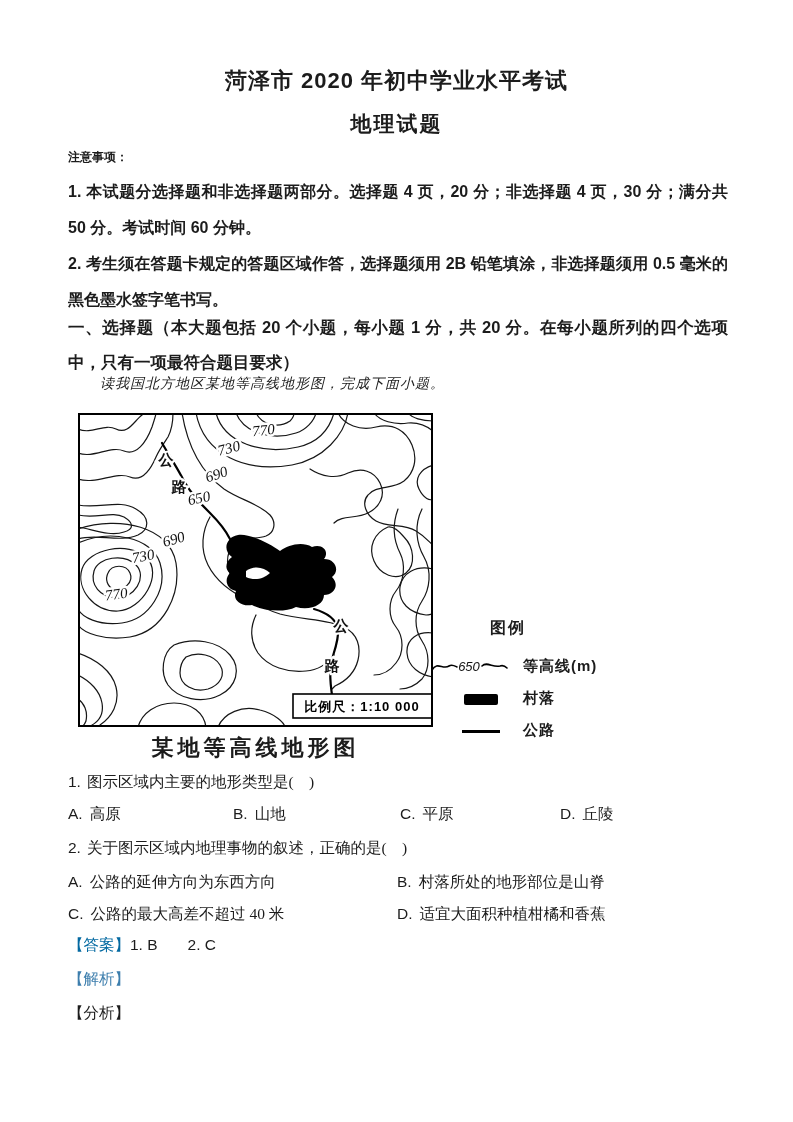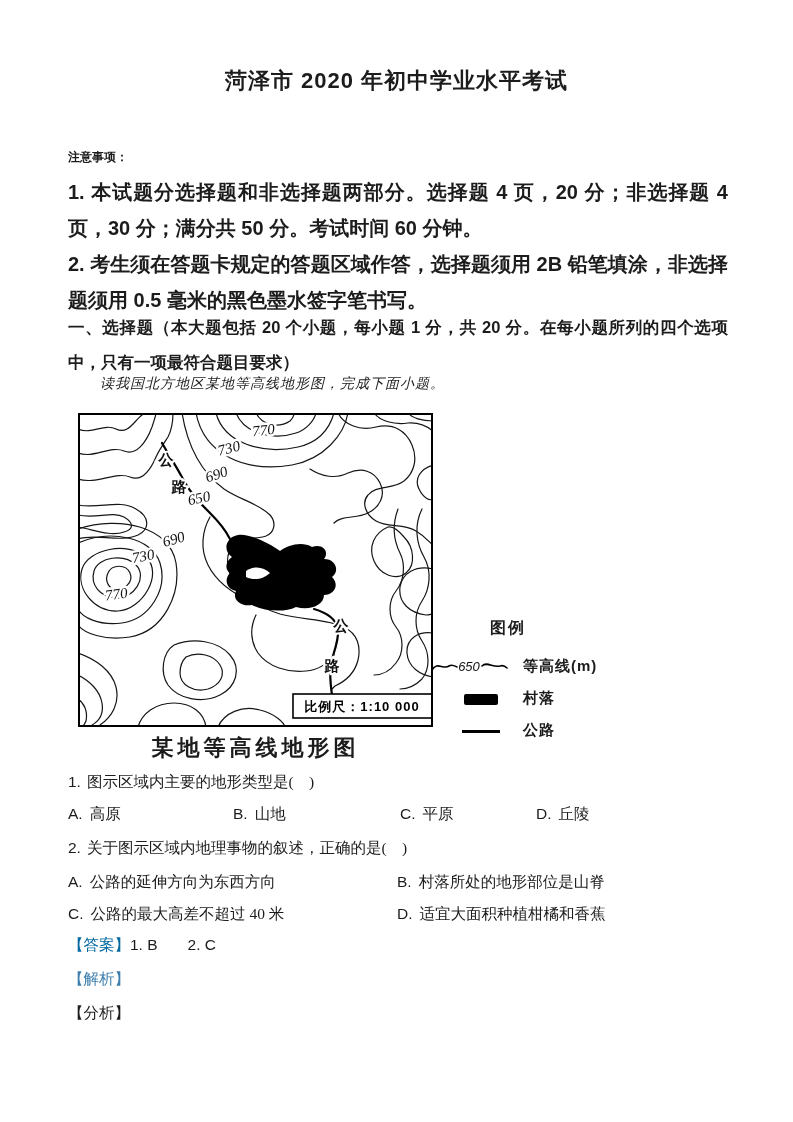--- a/index.html
+++ b/index.html
@@ -4,21 +4,21 @@
 <style>
   html,body{margin:0;padding:0;background:#888;}
   .page{position:relative;width:793px;height:1122px;background:#ffffff;margin:0 auto;
         font-family:"Liberation Serif","DejaVu Serif",serif;color:#1c1c1c;overflow:hidden;}
   .abs{position:absolute;}
   .hei{font-family:"Liberation Sans","DejaVu Sans",sans-serif;font-weight:bold;}
   .title{top:66px;left:0;width:100%;text-align:center;font-size:22px;letter-spacing:1px;}
   .subtitle{top:110px;left:0;width:100%;text-align:center;font-size:21px;letter-spacing:2px;}
   .content{left:68px;width:660px;}
   .notice-head{top:149px;font-size:12px;}
-  .notice-p{font-size:20px;line-height:36px;text-align:justify;}
+  .notice-p{font-size:16px;line-height:36px;text-align:justify;}
   .np1{top:174px;}
   .np2{top:246px;}
   .section{top:310px;font-size:16.5px;line-height:35px;text-align:justify;}
   .intro{top:375px;left:100px;font-size:14px;font-style:italic;letter-spacing:1px;}
   .figure{top:413px;height:350px;}
   .map-svg{position:absolute;left:10px;top:0;}
   .caption{position:absolute;left:10px;top:320px;width:355px;text-align:center;
            font-size:22px;font-weight:bold;letter-spacing:4px;}
   .legend{position:absolute;left:360px;top:205px;width:240px;
           font-family:"Liberation Sans","DejaVu Sans",sans-serif;}
@@ -44,20 +44,21 @@
   .contour-num{font-family:"Liberation Serif",serif;font-style:italic;font-size:15px;}
   .map-cjk{font-size:15px;font-weight:bold;}
   .scale-txt{font-family:"Liberation Sans","DejaVu Sans",sans-serif;font-weight:bold;font-size:13px;letter-spacing:1px;}
 </style>
 </head>
 <body>
 
 <div class="page">
 
   <div class="abs title hei">菏泽市 2020 年初中学业水平考试</div>
+  <div class="abs subtitle hei">地理试题</div>
 
   <div class="abs content notice-head hei">注意事项：</div>
   <div class="abs content notice-p np1 hei">1. 本试题分选择题和非选择题两部分。选择题 4 页，20 分；非选择题 4 页，30 分；满分共 50 分。考试时间 60 分钟。</div>
   <div class="abs content notice-p np2 hei">2. 考生须在答题卡规定的答题区域作答，选择题须用 2B 铅笔填涂，非选择题须用 0.5 毫米的黑色墨水签字笔书写。</div>
 
   <div class="abs content section hei">一、选择题（本大题包括 20 个小题，每小题 1 分，共 20 分。在每小题所列的四个选项中，只有一项最符合题目要求）</div>
 
   <div class="abs intro">读我国北方地区某地等高线地形图，完成下面小题。</div>
 
   <div class="abs content figure">
@@ -157,21 +158,21 @@
     </div>
   </div>
 
   <div class="abs content qline q1">
     <span class="q-num">1.</span><span>图示区域内主要的地形类型是(　)</span>
   </div>
   <div class="abs content q1opts">
     <span class="opt" style="left:0"><span class="opt-key">A.</span><span>高原</span></span>
     <span class="opt" style="left:165px"><span class="opt-key">B.</span><span>山地</span></span>
     <span class="opt" style="left:332px"><span class="opt-key">C.</span><span>平原</span></span>
-    <span class="opt" style="left:468px"><span class="opt-key">D.</span><span>丘陵</span></span>
+    <span class="opt" style="left:492px"><span class="opt-key">D.</span><span>丘陵</span></span>
   </div>
 
   <div class="abs content qline q2">
     <span class="q-num">2.</span><span>关于图示区域内地理事物的叙述，正确的是(　)</span>
   </div>
   <div class="abs content q2ab">
     <span class="opt" style="left:0"><span class="opt-key">A.</span><span>公路的延伸方向为东西方向</span></span>
     <span class="opt" style="left:329px"><span class="opt-key">B.</span><span>村落所处的地形部位是山脊</span></span>
   </div>
   <div class="abs content q2cd">

